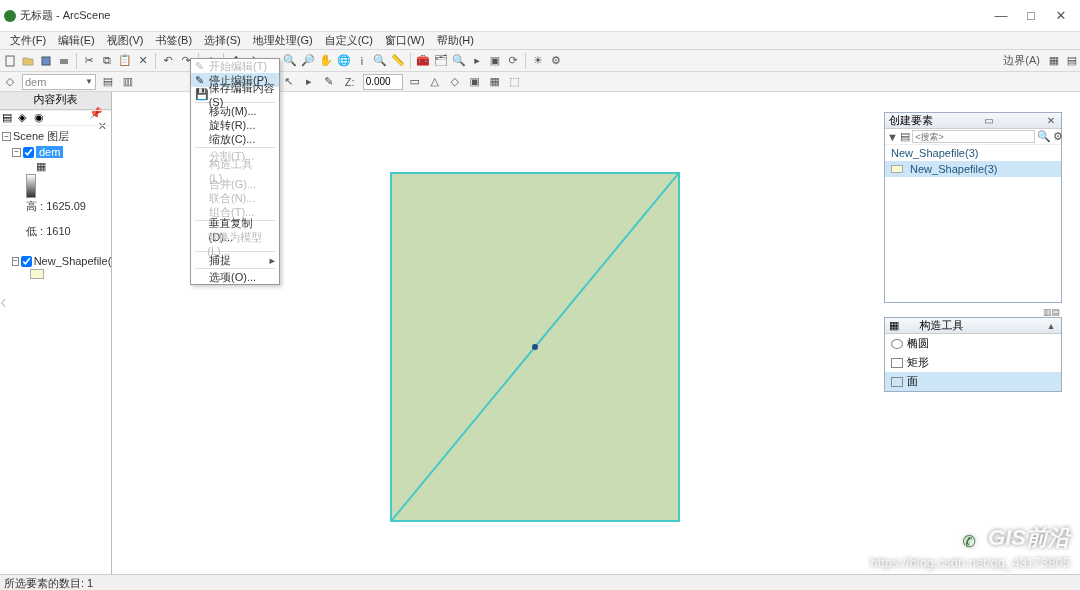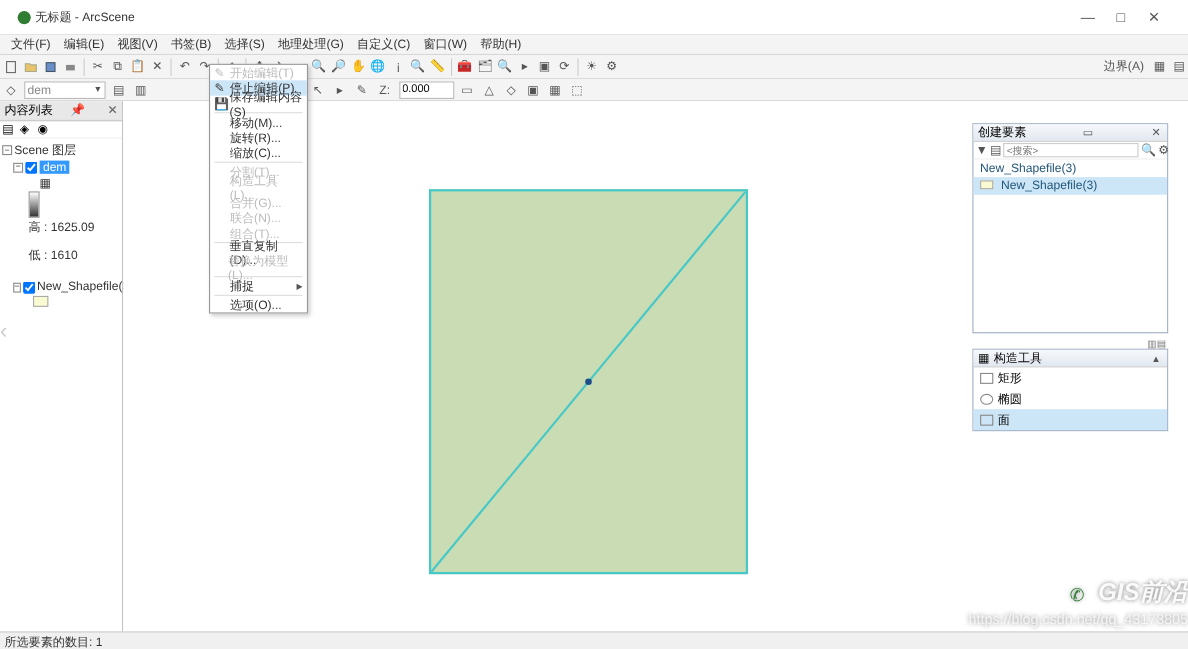--- a/index.html
+++ b/index.html
@@ -1,47 +1,47 @@
 <!DOCTYPE html>
 <html><head>
 <meta charset="utf-8">
 <style>
 * { margin: 0; padding: 0; box-sizing: border-box; font-family: "Microsoft YaHei", Tahoma, sans-serif; font-size: 11px; }
 body { width: 1080px; height: 590px; background: #fff; overflow: hidden; position: relative; }
 
 
-.titlebar { height: 32px; background: #fff; display: flex; align-items: center; padding: 0 16px; border-bottom: 1px solid #e0e0e0; }
+.titlebar { height: 32px; background: #fff; display: flex; align-items: center; padding: 0 4px; border-bottom: 1px solid #e0e0e0; }
 .titlebar .icon { width: 12px; height: 12px; background: #2e7d32; border-radius: 50%; margin-right: 4px; }
 .titlebar .title { flex: 1; color: #333; }
 .titlebar .wbtn { width: 30px; text-align: center; color: #555; font-size: 13px; }
 
 
 .menubar { height: 18px; display: flex; align-items: center; padding-left: 4px; background: #f4f4f4; border-bottom: 1px solid #d8d8d8; }
 .menubar .mitem { padding: 0 6px; color: #333; }
 
 
 .toolbar { height: 22px; background: #f4f4f4; border-bottom: 1px solid #d8d8d8; display: flex; align-items: center; padding-left: 2px; gap: 2px; }
 .tbtn { width: 16px; height: 16px; display: inline-flex; align-items: center; justify-content: center; color: #555; }
 .tbtn svg { width: 12px; height: 12px; }
 .tsep { width: 1px; height: 16px; background: #ccc; margin: 0 2px; }
 .tlabel { color: #555; padding: 0 4px; text-align: right; }
-.tinput { width: 50px; height: 16px; border: 1px solid #bbb; background: #fff; padding: 0 2px; font-size: 10px; }
+.tinput { width: 40px; height: 16px; border: 1px solid #bbb; background: #fff; padding: 0 2px; font-size: 10px; }
 
 
 .comborow { height: 20px; background: #f4f4f4; border-bottom: 1px solid #d8d8d8; display: flex; align-items: center; padding-left: 2px; gap: 4px; }
 .combo { height: 16px; border: 1px solid #bbb; background: #fff; display: flex; align-items: center; padding: 0 2px; }
 .combo .ctext { width: 60px; color: #888; }
 .combo .carr { font-size: 8px; color: #555; }
 
 
 .main { display: flex; height: 500px; }
 
 
 .toc { width: 112px; background: #fff; border-right: 1px solid #bcbcbc; display: flex; flex-direction: column; }
-.toc-header { height: 18px; background: #e8e8e8; border-bottom: 1px solid #ccc; display: flex; align-items: center; padding: 0 4px; font-size: 10px; }
+.toc-header { height: 18px; background: #e8e8e8; border-bottom: 1px solid #ccc; display: flex; align-items: center; padding: 0 4px; font-size: 10px; flex-direction: column; }
 .toc-header .x { margin-left: auto; color: #666; }
 .toc-body { flex: 1; padding: 2px; font-size: 10px; color: #333; }
 .toc-icons { height: 16px; display: flex; gap: 2px; padding: 0 2px; border-top: 1px solid #eee; border-bottom: 1px solid #eee; }
 .toc-icons .ti { width: 14px; height: 14px; }
 .tree-row { display: flex; align-items: center; gap: 2px; padding: 1px 0; }
 .tree-row .exp { width: 9px; height: 9px; border: 1px solid #888; display: flex; align-items: center; justify-content: center; font-size: 8px; line-height: 1; }
 .tree-row input[type=checkbox] { width: 11px; height: 11px; }
 .layer-sel { background: #3399ff; color: #fff; padding: 0 3px; }
 .ramp { width: 10px; height: 24px; background: linear-gradient(#fff,#333); border: 1px solid #999; margin-left: 24px; }
 
@@ -72,21 +72,21 @@
 .feat-row.sel { background: #cde6f7; }
 .panel2 { height: 191px; }
 .tool-row { display: flex; align-items: center; gap: 4px; padding: 2px 6px; }
 .tool-row .sw { width: 12px; height: 10px; border: 1px solid #888; }
 .tool-row.sel { background: #cde6f7; }
 
 
 .sidehandle { position: absolute; left: 0; top: 290px; color: #ccc; font-size: 20px; }
 
 
-.wm { position: absolute; right: 0; bottom: 20px; text-align: right; color: rgba(255,255,255,0.92); text-shadow: 0 0 4px rgba(0,0,0,0.5); pointer-events: none; }
+.wm { position: absolute; right: 10px; bottom: 20px; text-align: right; color: rgba(255,255,255,0.92); text-shadow: 0 0 4px rgba(0,0,0,0.5); pointer-events: none; }
 .wm .big { font-size: 22px; font-weight: bold; font-style: italic; }
 .wm .url { font-size: 13px; color: rgba(255,255,255,0.75); }
 .wm .wc { display: inline-block; width: 26px; height: 26px; border-radius: 50%; background: rgba(255,255,255,0.9); color: #2e7d32; font-size: 16px; text-align: center; line-height: 26px; vertical-align: middle; margin-right: 6px; }
 
 
 .statusbar { position: absolute; left: 0; bottom: 0; height: 16px; width: 100%; background: #f0f0f0; border-top: 1px solid #ccc; font-size: 10px; padding: 1px 4px; color: #333; }
 </style>
 </head>
 <body>
 
@@ -334,31 +334,31 @@
         <span style="width:12px;height:8px;background:#fafad2;border:1px solid #aaa;display:inline-block;margin-right:4px"></span>
         <span>New_Shapefile(3)</span>
       </div>
     </div>
   </div>
   <div style="text-align:right;font-size:9px;color:#777;padding-right:2px">▥▤</div>
 
   <div class="panel">
     <div class="panel-hd">
       <span>▦</span>
-      <span style="margin-left:4px">构造工具</span>
+      <span style="margin-left:20px">构造工具</span>
       <span class="pbtn">▴</span>
     </div>
     <div class="panel-body">
+      <div class="tool-row">
+          <span class="sw" style="border-radius:50%"></span>
+          <span>椭圆</span>
+        </div>
       <div class="tool-row">
           <span class="sw"></span>
           <span>矩形</span>
-        </div>
-      <div class="tool-row">
-          <span class="sw" style="border-radius:50%"></span>
-          <span>椭圆</span>
         </div>
       <div class="tool-row sel">
           <span class="sw"></span>
           <span>面</span>
         </div>
     </div>
   </div>
 </div>
 
 <div class="sidehandle">‹</div>

